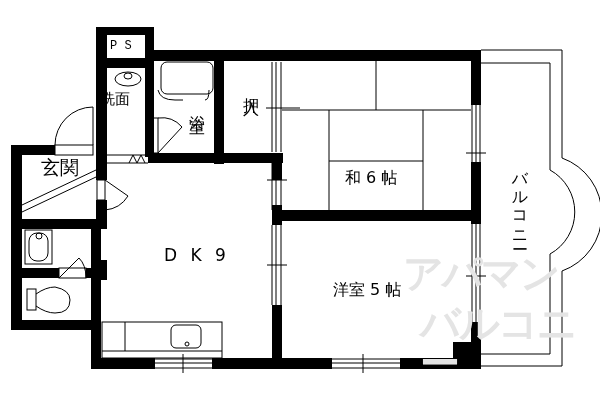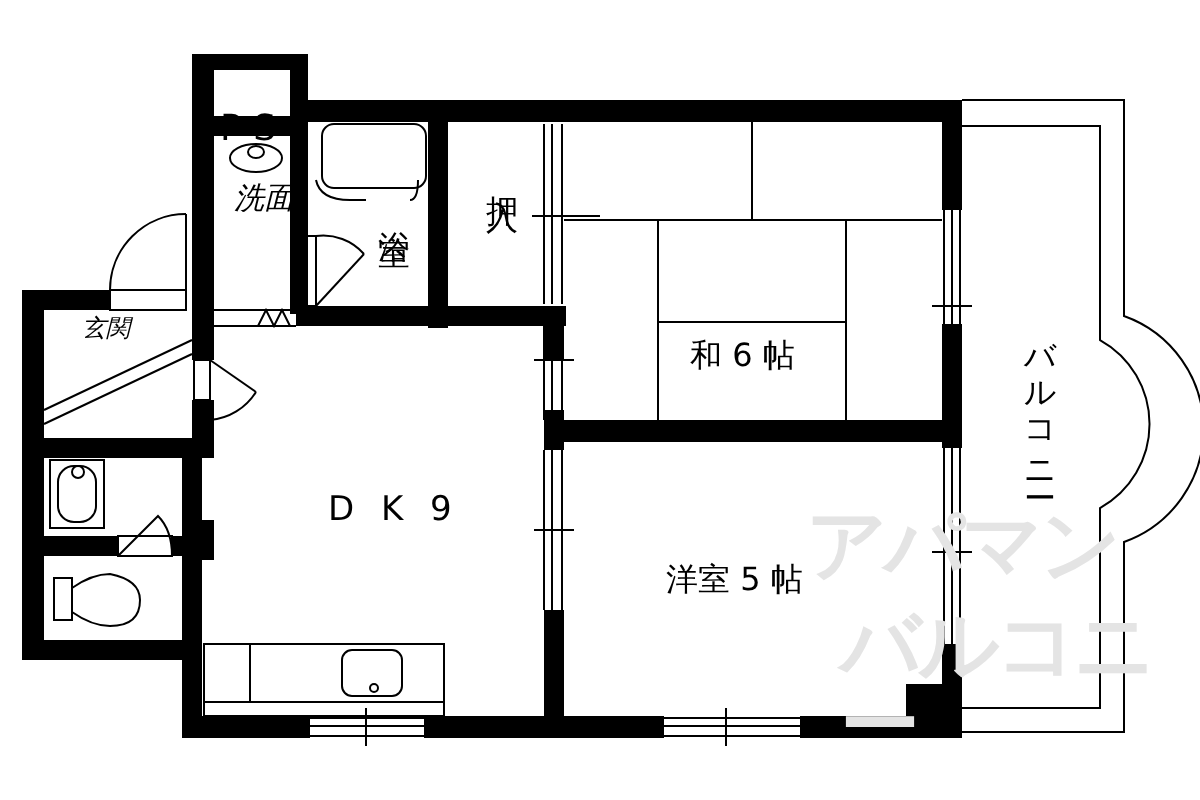--- a/index.html
+++ b/index.html
@@ -144,21 +144,21 @@
     <path d="M36 294 Q46 287 55 287 Q70 290 70 300 Q70 313 55 313 Q46 313 36 306"></path>
 
     <path d="M481 50 L562 50 L562 158 A 60 60 0 0 1 562 271 L562 366 L481 366"></path>
     <path d="M481 63 L550 63 L550 170 A 48 48 0 0 1 550 254 L550 354 L481 354"></path>
   </g>
 </svg>
 
 <div class="wm" style="left:403px; top:253px; font-size:40px;text-align:right;">アパマン</div>
 <div class="wm" style="left:420px; top:303px; font-size:40px;">バルコニー</div>
 
-<div class="lbl" style="left:110px; top:56px; font-size:18px;">P S</div>
-<div class="lbl" style="left:117px; top:92px; font-size:15px;font-style:italic;">洗面</div>
+<div class="lbl" style="left:110px; top:40px; font-size:12px;font-family:Liberation Mono, monospace;">P S</div>
+<div class="lbl" style="left:100px; top:92px; font-size:15px;">洗面</div>
 <div class="lbl vert" style="left:189px; top:103px; font-size:16px;">浴室</div>
 <div class="lbl vert" style="left:243px; top:85px; font-size:16px;">押入</div>
-<div class="lbl" style="left:41px; top:158px; font-size:12px;font-style:italic;">玄関</div>
+<div class="lbl" style="left:41px; top:158px; font-size:19px;">玄関</div>
 <div class="lbl" style="left:345px; top:126px; font-size:16px;margin-top:44px;">和 6 帖</div>
 <div class="lbl" style="left:164px; top:247px; font-size:17px; letter-spacing:4px;">D K 9</div>
 <div class="lbl" style="left:333px; top:282px; font-size:16px;">洋室 5 帖</div>
 <div class="lbl vert" style="left:512px; top:160px; font-size:16px;">バルコニー</div>
 
 </body></html>

